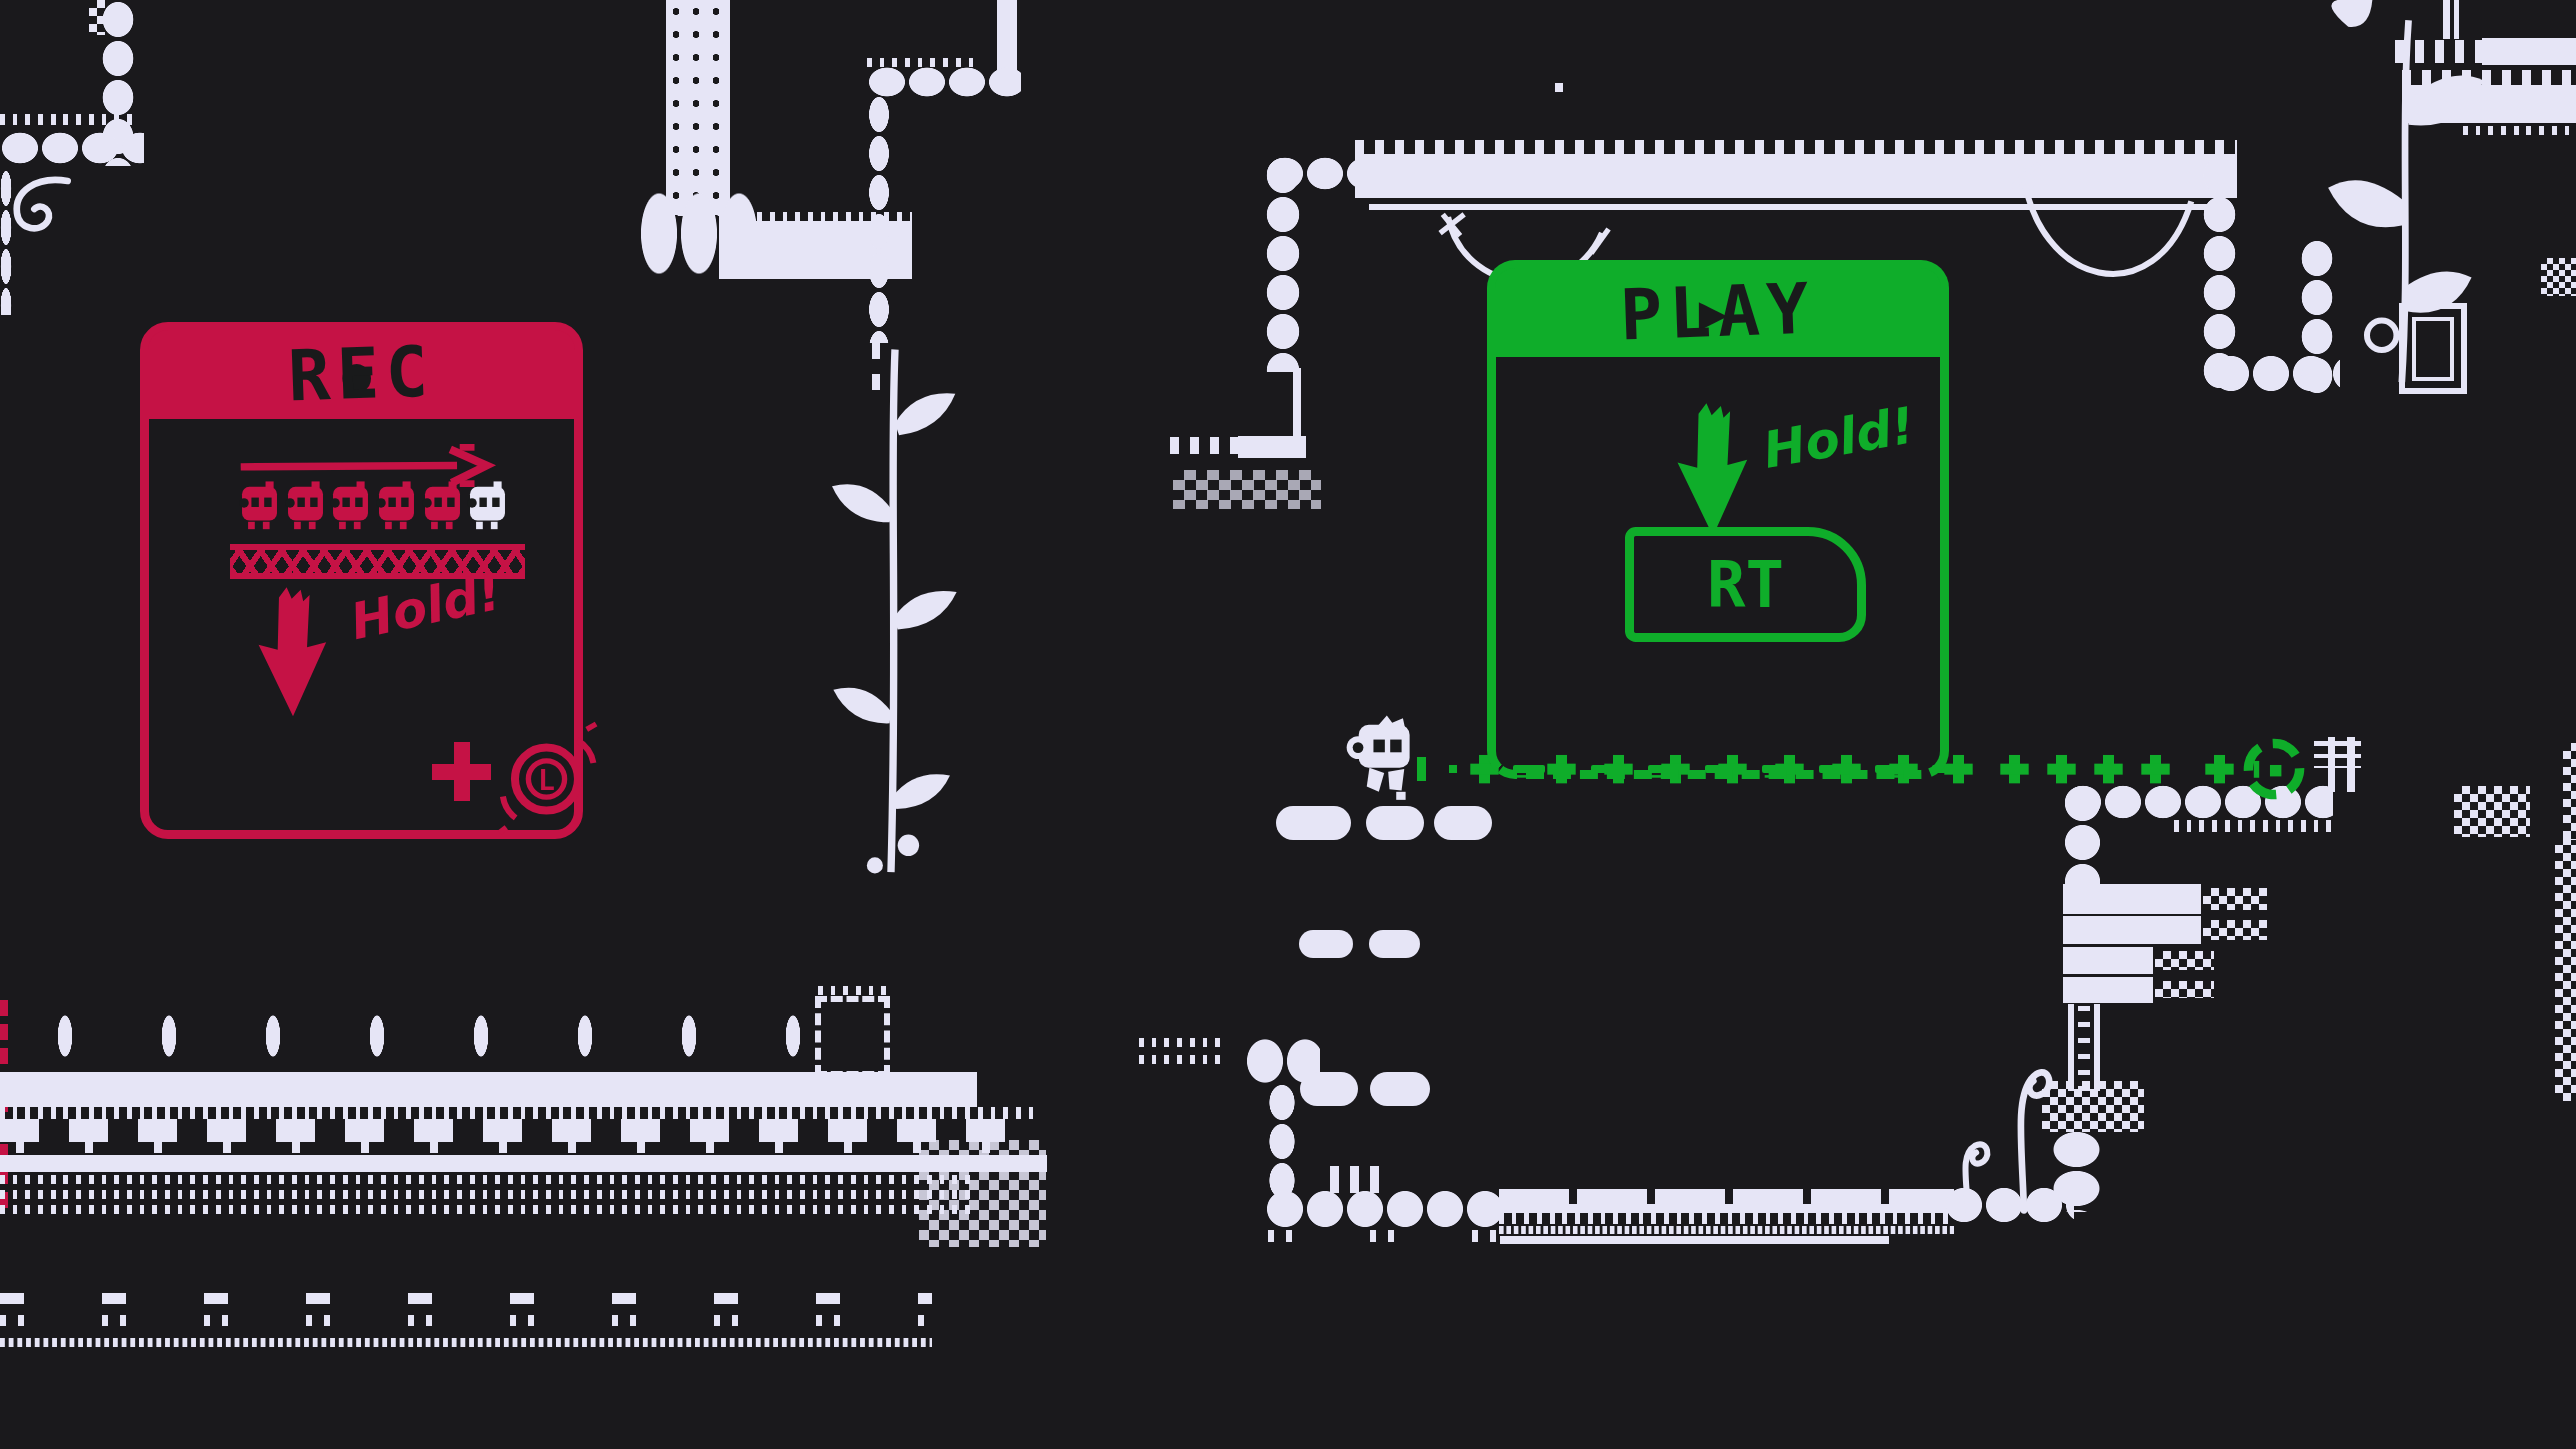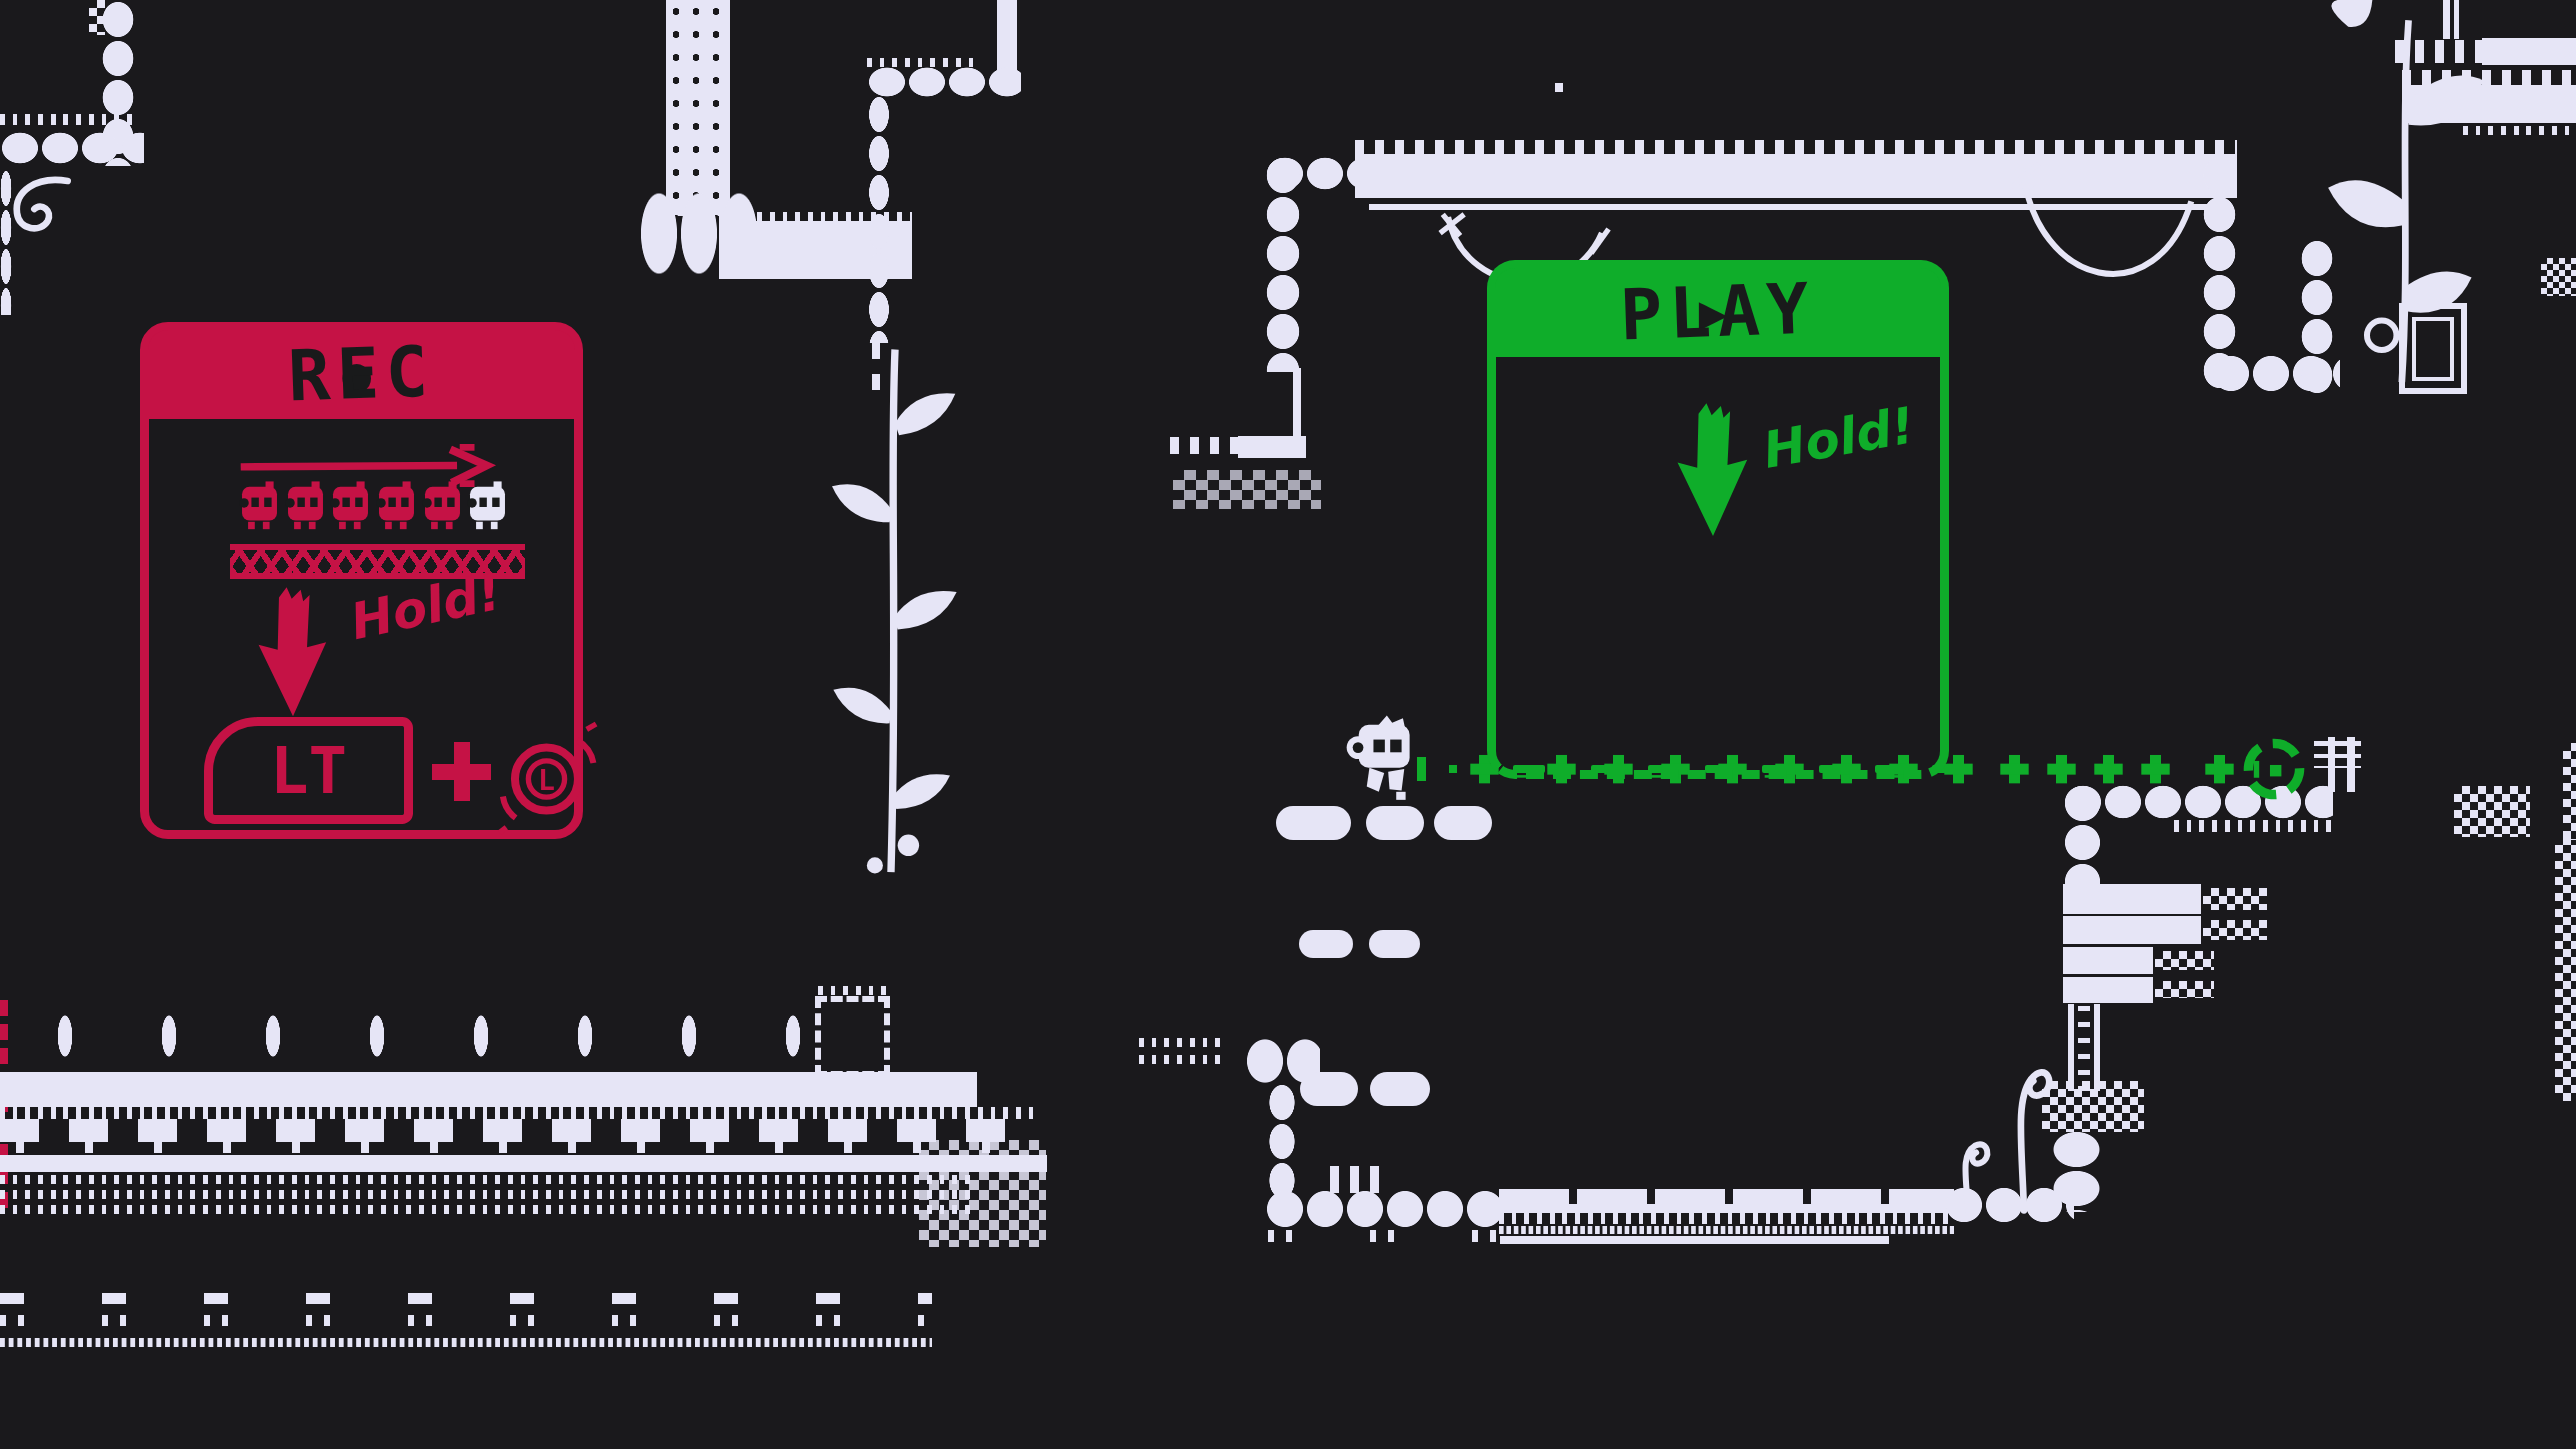--- a/index.html
+++ b/index.html
@@ -297,23 +297,20 @@
           <rect x="36" y="26" width="11" height="14" fill="var(--ink)"></rect>
           <rect x="12" y="62" width="10" height="11" fill="var(--terrain)"></rect>
           <rect x="34" y="62" width="10" height="11" fill="var(--terrain)"></rect>
         </svg>
       </div>
     <div style="left:81px;top:213px;width:295px;height:35px;border-top:6px solid var(--red);border-bottom:6px solid var(--red);background-image:repeating-linear-gradient(55deg,var(--red) 0 6px,transparent 6px 17.4px),repeating-linear-gradient(-55deg,var(--red) 0 6px,transparent 6px 17.4px);"></div>
     <svg style="left:101px;top:255px;" width="86" height="134" viewBox="0 0 120 210">
       <path d="M38,18 L50,2 L58,20 L72,6 L76,24 L86,14 L82,96 L112,88 L60,204 L6,92 L36,100 Z" fill="var(--red)"></path>
     </svg>
     <div class="hold" style="left:201px;top:247px;color:var(--red);transform:rotate(-12deg);">Hold!</div>
-    <div class="trig" style="left:55px;top:386px;width:209px;height:107px;border-color:var(--red);color:var(--red);border-radius:54px 10.7px 10.7px 10.7px;">
-      <span style="position:static;">LT</span>
-    </div>
     <div class="plusSign" style="left:283px;top:411px;"></div>
     <svg style="left:349px;top:389px;" width="101" height="114" viewBox="0 0 150 170">
       <circle cx="72" cy="88" r="47" fill="none" stroke="var(--red)" stroke-width="12"></circle>
       <circle cx="72" cy="88" r="27" fill="none" stroke="var(--red)" stroke-width="8"></circle>
       <text x="72" y="104" text-anchor="middle" font-size="42" font-weight="bold" fill="var(--red)" font-family="DejaVu Sans Mono, monospace">L</text>
       <path d="M118,30 q20,12 24,34" fill="none" stroke="var(--red)" stroke-width="9"></path>
       <path d="M132,14 l14,-8" stroke="var(--red)" stroke-width="8"></path>
       <path d="M26,146 q-16,-12 -19,-32" fill="none" stroke="var(--red)" stroke-width="9"></path>
       <path d="M12,160 l-10,8" stroke="var(--red)" stroke-width="8"></path>
     </svg>
@@ -321,16 +318,19 @@
 
   <div class="panel" style="left:1487px;top:260px;width:462px;height:519px;border-color:var(--green);border-bottom:9.4px dashed var(--green);">
     <div class="head" style="background:var(--green);">
       <span class="glyph">▶</span>
       <span class="ttl">PLAY</span>
     </div>
     <svg style="left:176px;top:133px;" width="82" height="138" viewBox="0 0 120 210">
       <path d="M38,18 L50,2 L58,20 L72,6 L76,24 L86,14 L82,96 L112,88 L60,204 L6,92 L36,100 Z" fill="var(--green)"></path>
     </svg>
     <div class="hold" style="left:267px;top:140px;color:var(--green);transform:rotate(-10deg);">Hold!</div>
+    <div class="trig" style="left:129px;top:258px;width:241px;height:115px;border-color:var(--green);color:var(--green);border-radius:10.7px 58px 27px 10.7px;">
+      <span style="position:static;">RT</span>
+    </div>
   </div>
 
 </div>
 
 
 </body></html>

